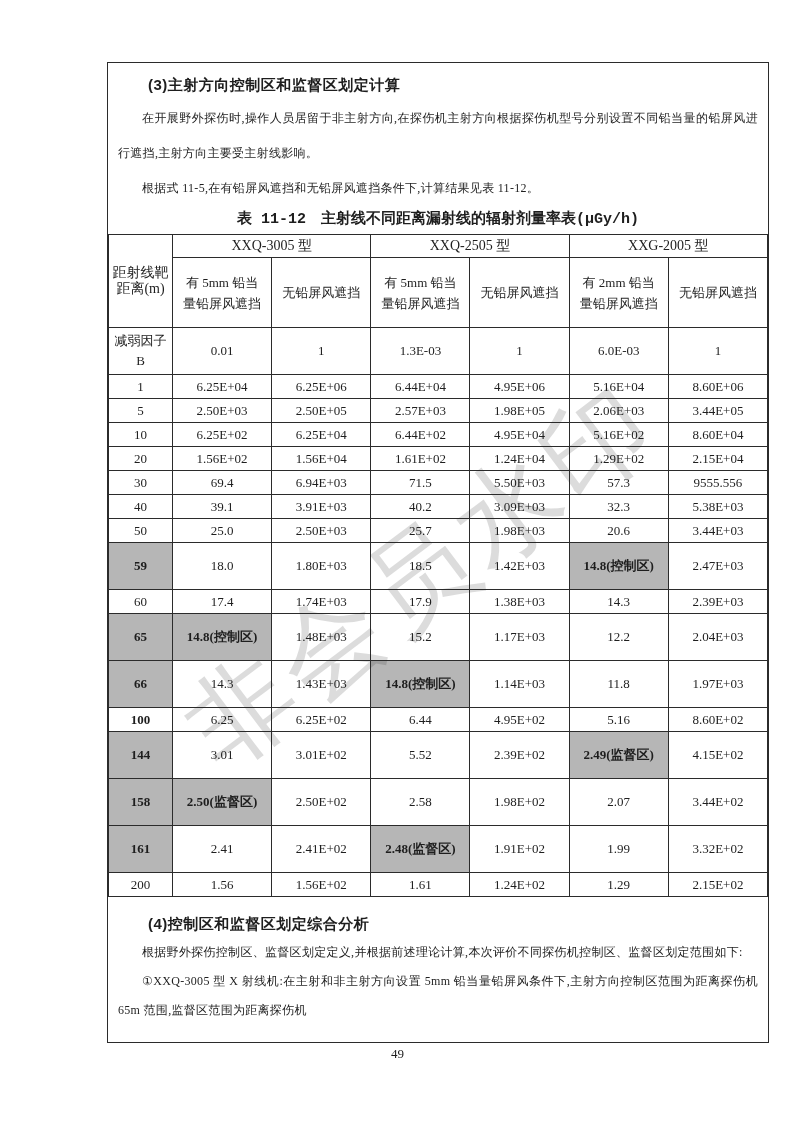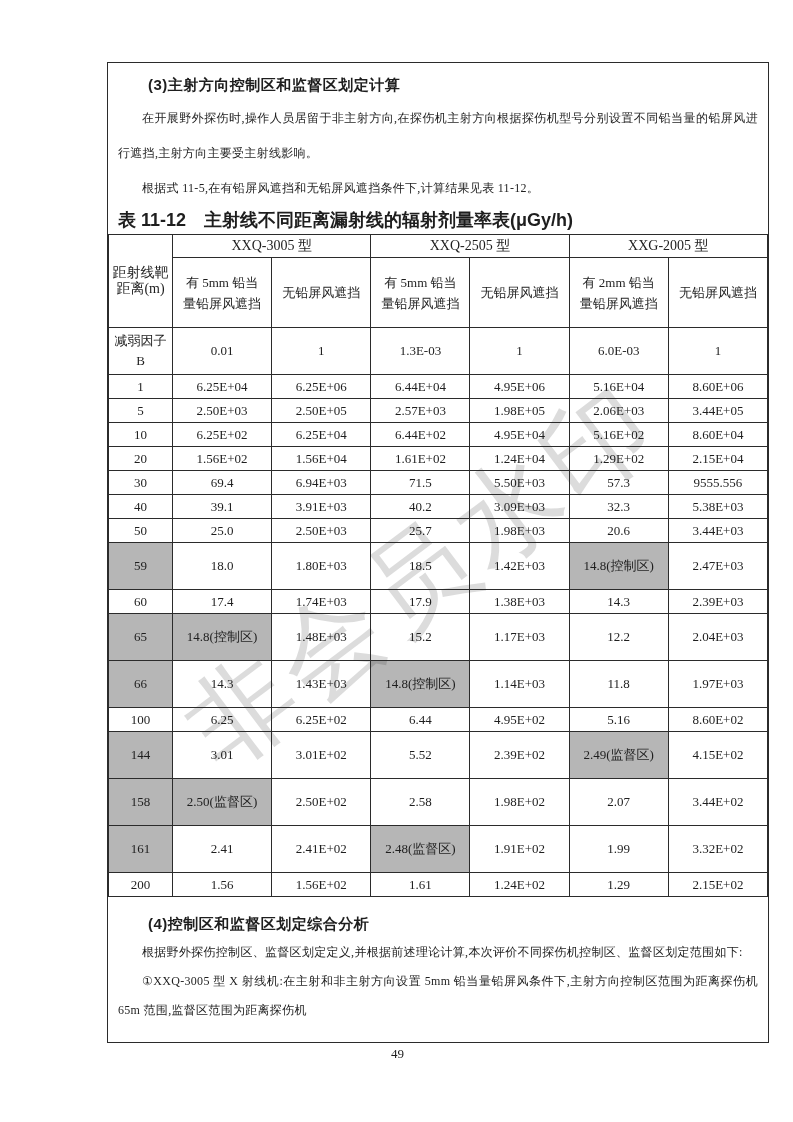--- a/index.html
+++ b/index.html
@@ -19,40 +19,40 @@
     text-indent:2em;letter-spacing:0.5px;
     font-family:"Liberation Sans","DejaVu Sans",sans-serif;
   }
   p.body{
     font-size:12px;line-height:35px;margin:0;text-indent:2em;
     text-align:justify;letter-spacing:0.3px;
   }
   .bottom p.body{line-height:29px;}
   .bottom .sec-heading{line-height:29px;margin-top:12px;}
   .tbl-caption{
-    font-weight:bold;font-size:18px;line-height:24px;margin:2px 0 2px 0;
-    font-family:Liberation Sans, sans-serif;
+    text-align:center;font-weight:bold;font-size:15px;line-height:24px;margin:2px 0 2px 0;
+    font-family:Liberation Mono, monospace;
   }
   table.dose{
     border-collapse:collapse;table-layout:fixed;
     width:calc(100% + 20px);margin:0 -10px;
     font-size:13px;
   }
   table.dose td{
     border:1px solid #2b2b2b;text-align:center;vertical-align:middle;
     padding:1px 4px;line-height:20px;overflow:hidden;
   }
   col.c0{width:64px;}
   tr.h1{height:23px;} tr.h1 td{font-size:14px;line-height:16px;padding:0 2px;}
   tr.h2{height:70px;} tr.h2 td{line-height:21px;padding:0 10px;}
   td.corner{padding:0 6px;line-height:21px;margin-top:21px;}
   td.lbl{padding:1px 6px;}
   tr.sm{height:24px;} tr.lg{height:47px;}
   td.hl{background:#b6b6b6;}
-  td.b{font-weight:normal;}
+  td.b{font-weight:bold;}
   .page-number{
     position:absolute;left:113px;top:1046px;width:569px;text-align:center;
     font-size:13px;
   }
   .watermark{
     position:absolute;left:422px;top:577px;
     transform:translate(-50%,-50%) rotate(-37deg);
     font-size:105px;letter-spacing:6px;white-space:nowrap;
     color:rgba(40,40,40,0.16);z-index:10;pointer-events:none;
     font-family:"Liberation Serif","DejaVu Serif",serif;

